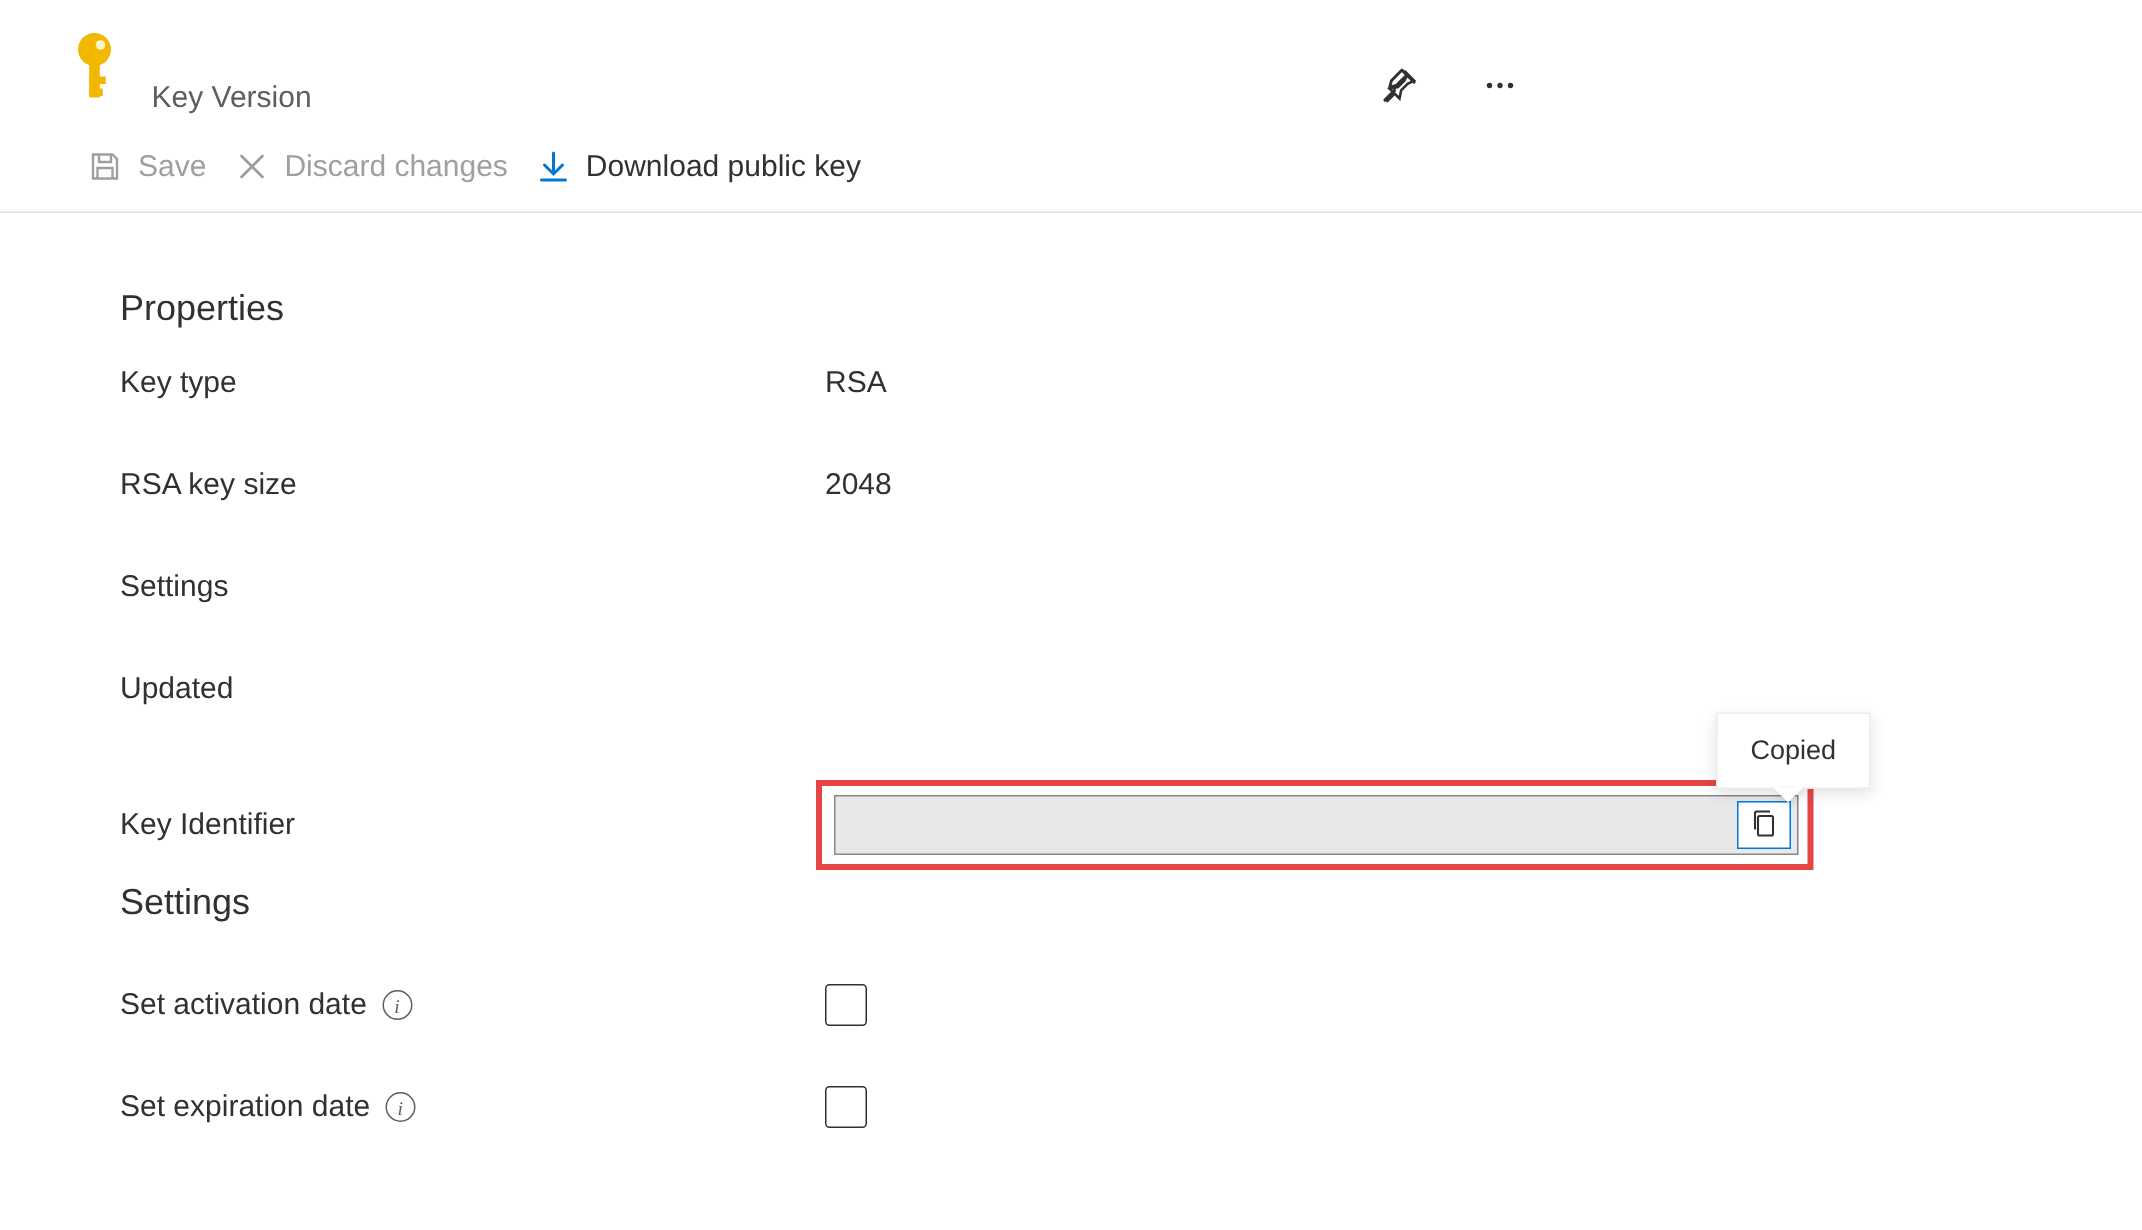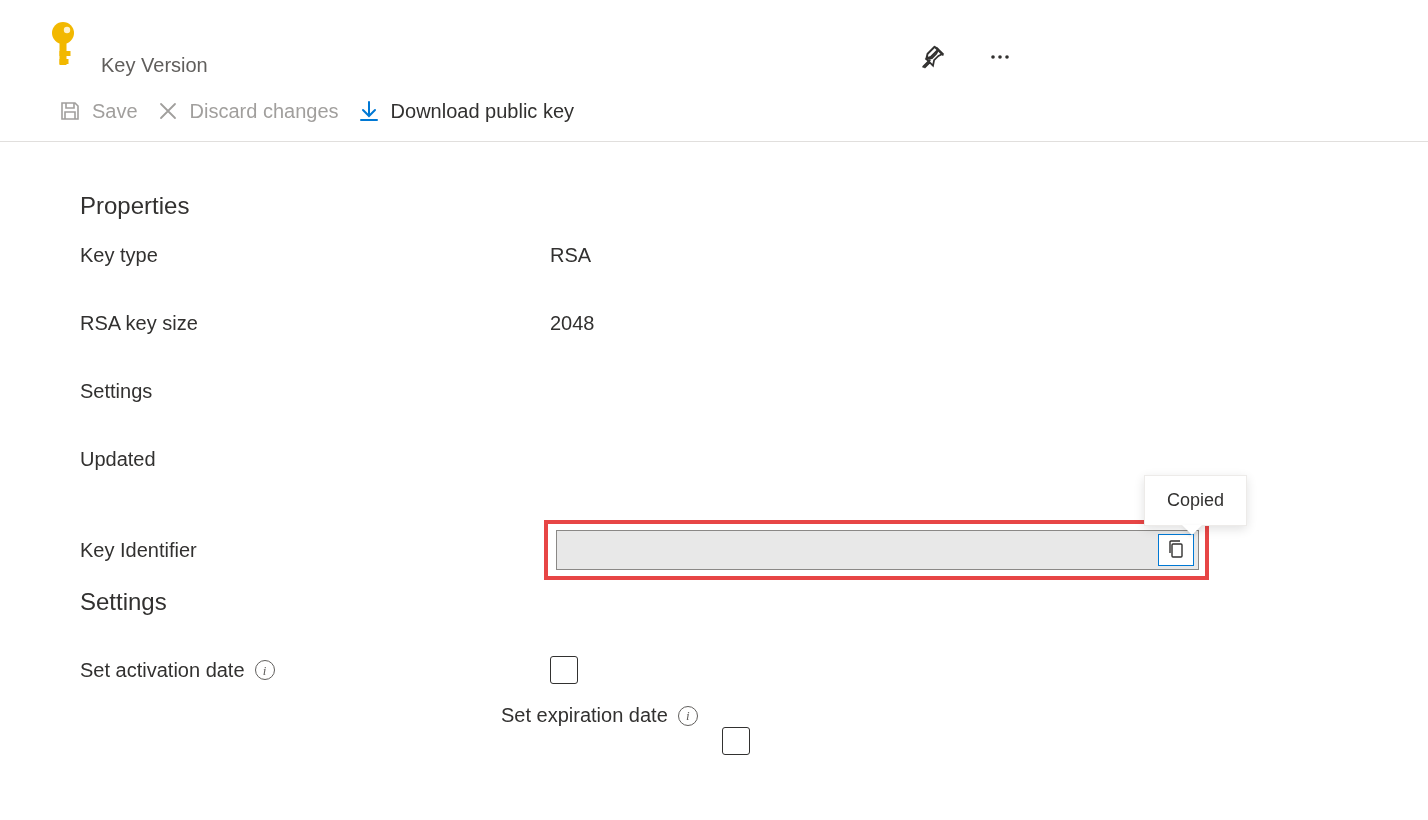--- a/index.html
+++ b/index.html
@@ -308,21 +308,21 @@
       <div class="section-title">Settings</div>
 
       <div class="prop-row" style="align-items:center;">
         <div class="prop-label">
           <span>Set activation date</span>
           <span class="info-icon">i</span>
         </div>
         <div class="checkbox"></div>
       </div>
 
-      <div class="prop-row" style="align-items:center;flex-direction:column;">
+      <div class="prop-row" style="align-items:center;">
         <div class="prop-label">
           <span>Set expiration date</span>
           <span class="info-icon">i</span>
         </div>
         <div class="checkbox"></div>
       </div>
     </div>
   </div>
 </div>
 

